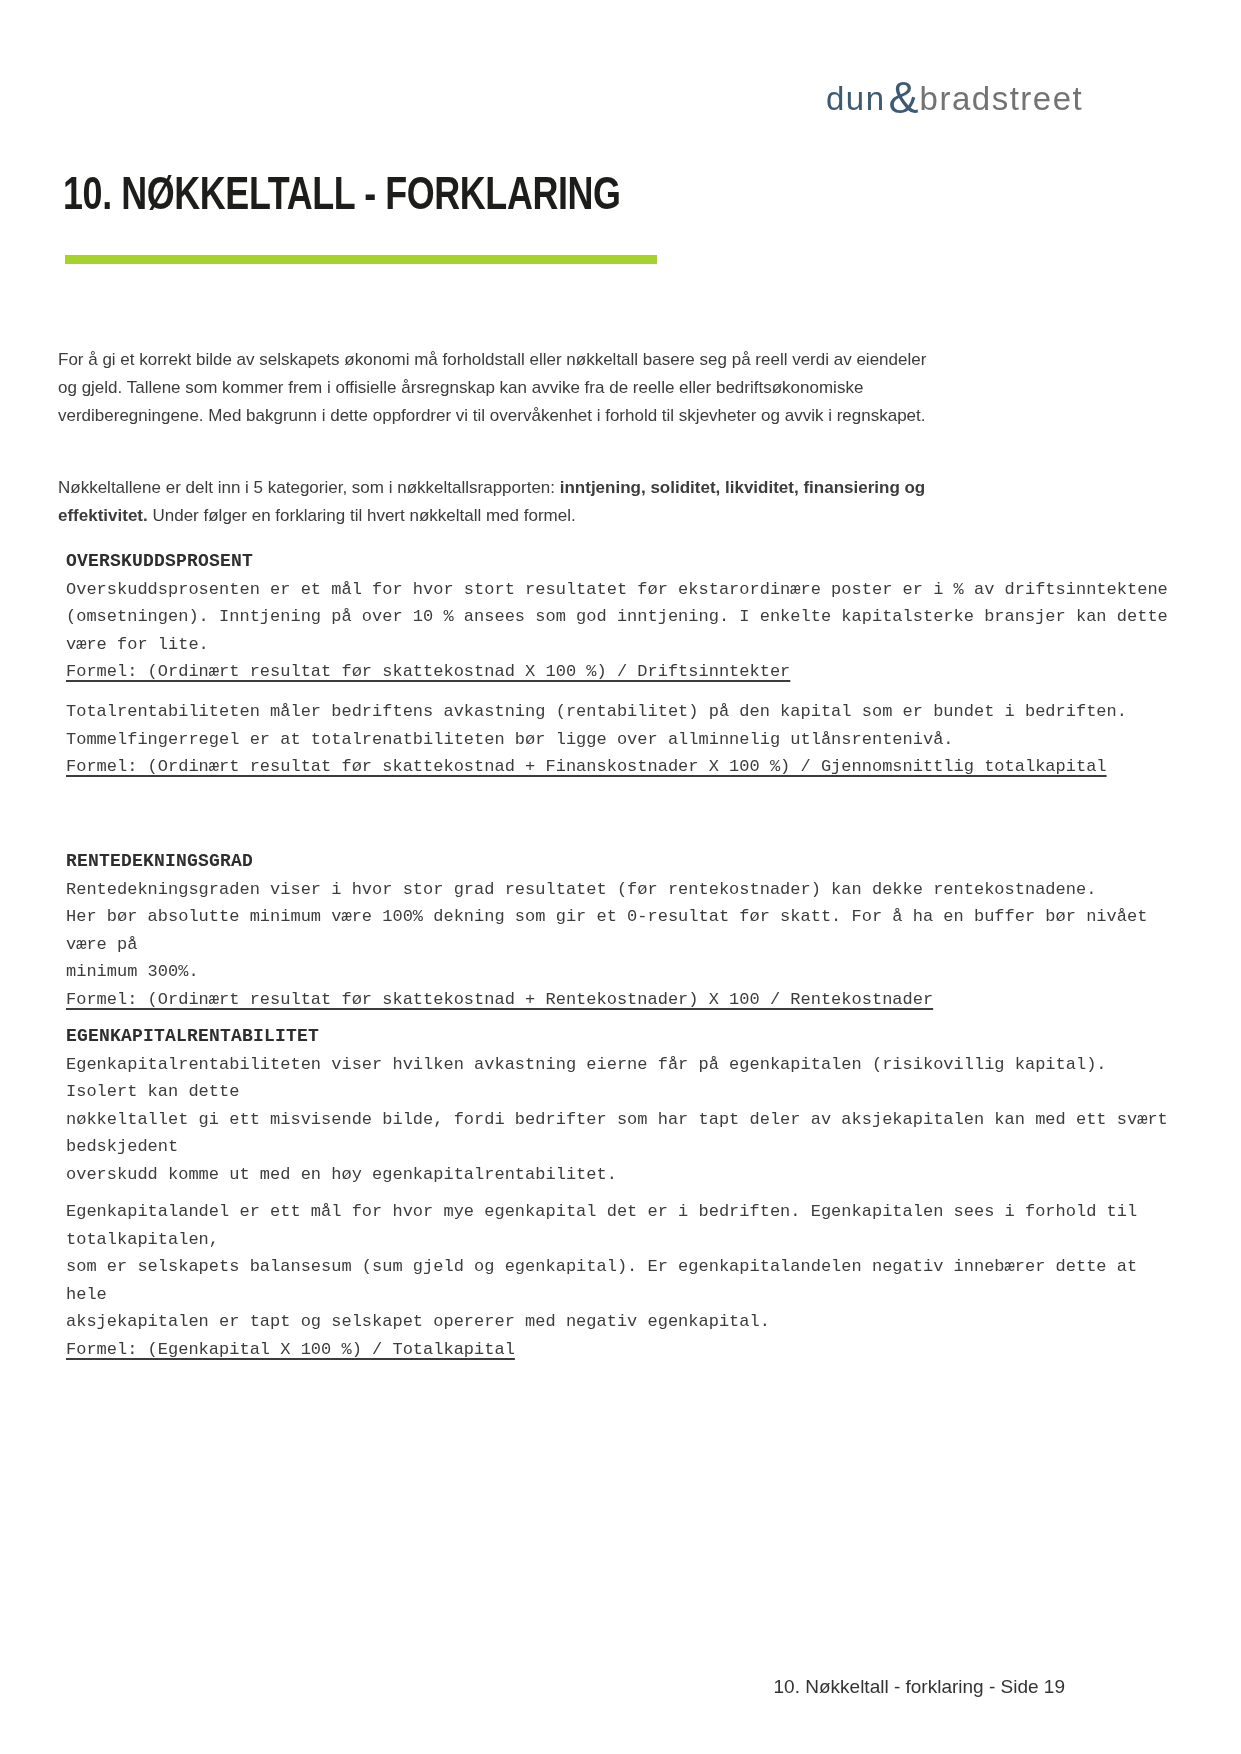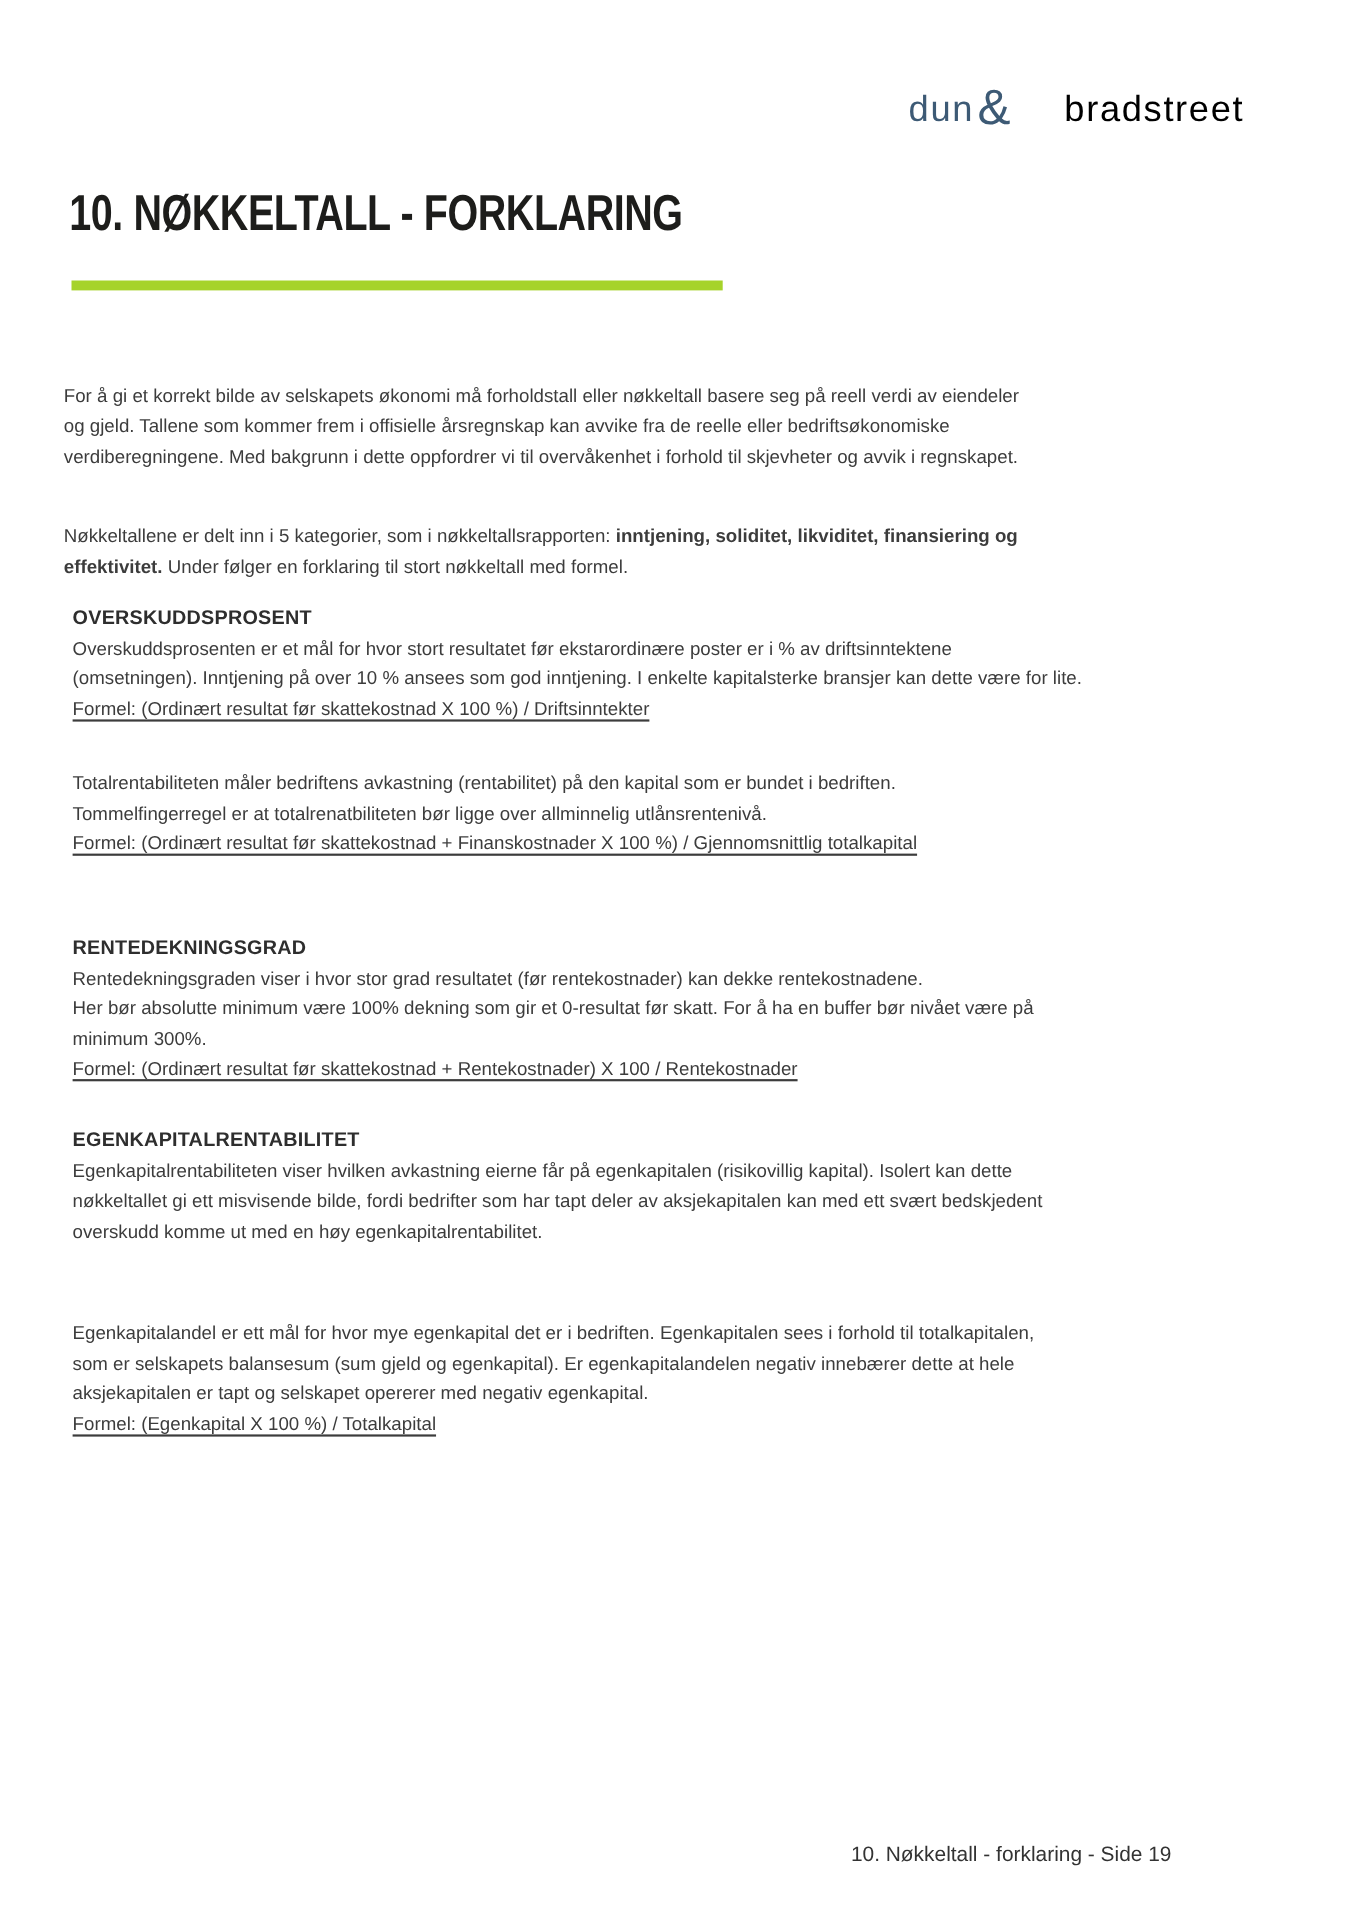--- a/index.html
+++ b/index.html
@@ -73,20 +73,21 @@
   }
   .para .bold { font-weight: bold; }
 
   .section {
     position: absolute;
     left: 66px;
     width: 1110px;
     font-size: 17px;
     line-height: 27.5px;
     color: #3c3c3c;
+    font-family: Liberation Mono, monospace;
   }
   .section .heading {
     font-weight: bold;
     font-size: 18px;
     letter-spacing: 0.2px;
     color: #2e2e2e;
     line-height: 27.5px;
   }
   .section .body {
     white-space: pre-line;
@@ -108,33 +109,33 @@
   }
 </style>
 </head>
 <body>
 
 <div class="page">
 
   <div class="logo">
     <span class="word" style="color: rgb(61, 90, 117);">dun</span>
     <span class="amp" style="color: rgb(61, 90, 117);">&amp;</span>
-    <span class="word" style="color: #000000; margin-left: 48px;">bradstreet</span>
+    <span class="word" style="color: #737373;">bradstreet</span>
   </div>
 
   <h1 class="page-title" style="margin:0;">10. NØKKELTALL - FORKLARING</h1>
   <div class="accent-bar" style="background: rgb(166, 211, 42);"></div>
 
   <div class="para" style="top:346px;">For å gi et korrekt bilde av selskapets økonomi må forholdstall eller nøkkeltall basere seg på reell verdi av eiendeler
 og gjeld. Tallene som kommer frem i offisielle årsregnskap kan avvike fra de reelle eller bedriftsøkonomiske
 verdiberegningene. Med bakgrunn i dette oppfordrer vi til overvåkenhet i forhold til skjevheter og avvik i regnskapet.</div>
 
   <div class="para" style="top:446px;">
     <span>Nøkkeltallene er delt inn i 5 kategorier, som i nøkkeltallsrapporten: </span><span class="bold">inntjening, soliditet, likviditet, finansiering og
-effektivitet.</span><span> Under følger en forklaring til stort nøkkeltall med formel.</span>
+effektivitet.</span><span> Under følger en forklaring til hvert nøkkeltall med formel.</span>
   </div>
 
   <div class="section" style="top:548px;">
     <div class="heading">OVERSKUDDSPROSENT</div>
     <div class="body">Overskuddsprosenten er et mål for hvor stort resultatet før ekstarordinære poster er i % av driftsinntektene
 (omsetningen). Inntjening på over 10 % ansees som god inntjening. I enkelte kapitalsterke bransjer kan dette være for lite.</div>
     <span class="formula">Formel: (Ordinært resultat før skattekostnad X 100 %) / Driftsinntekter</span>
   </div>
 
   <div class="section" style="top:698px;">

